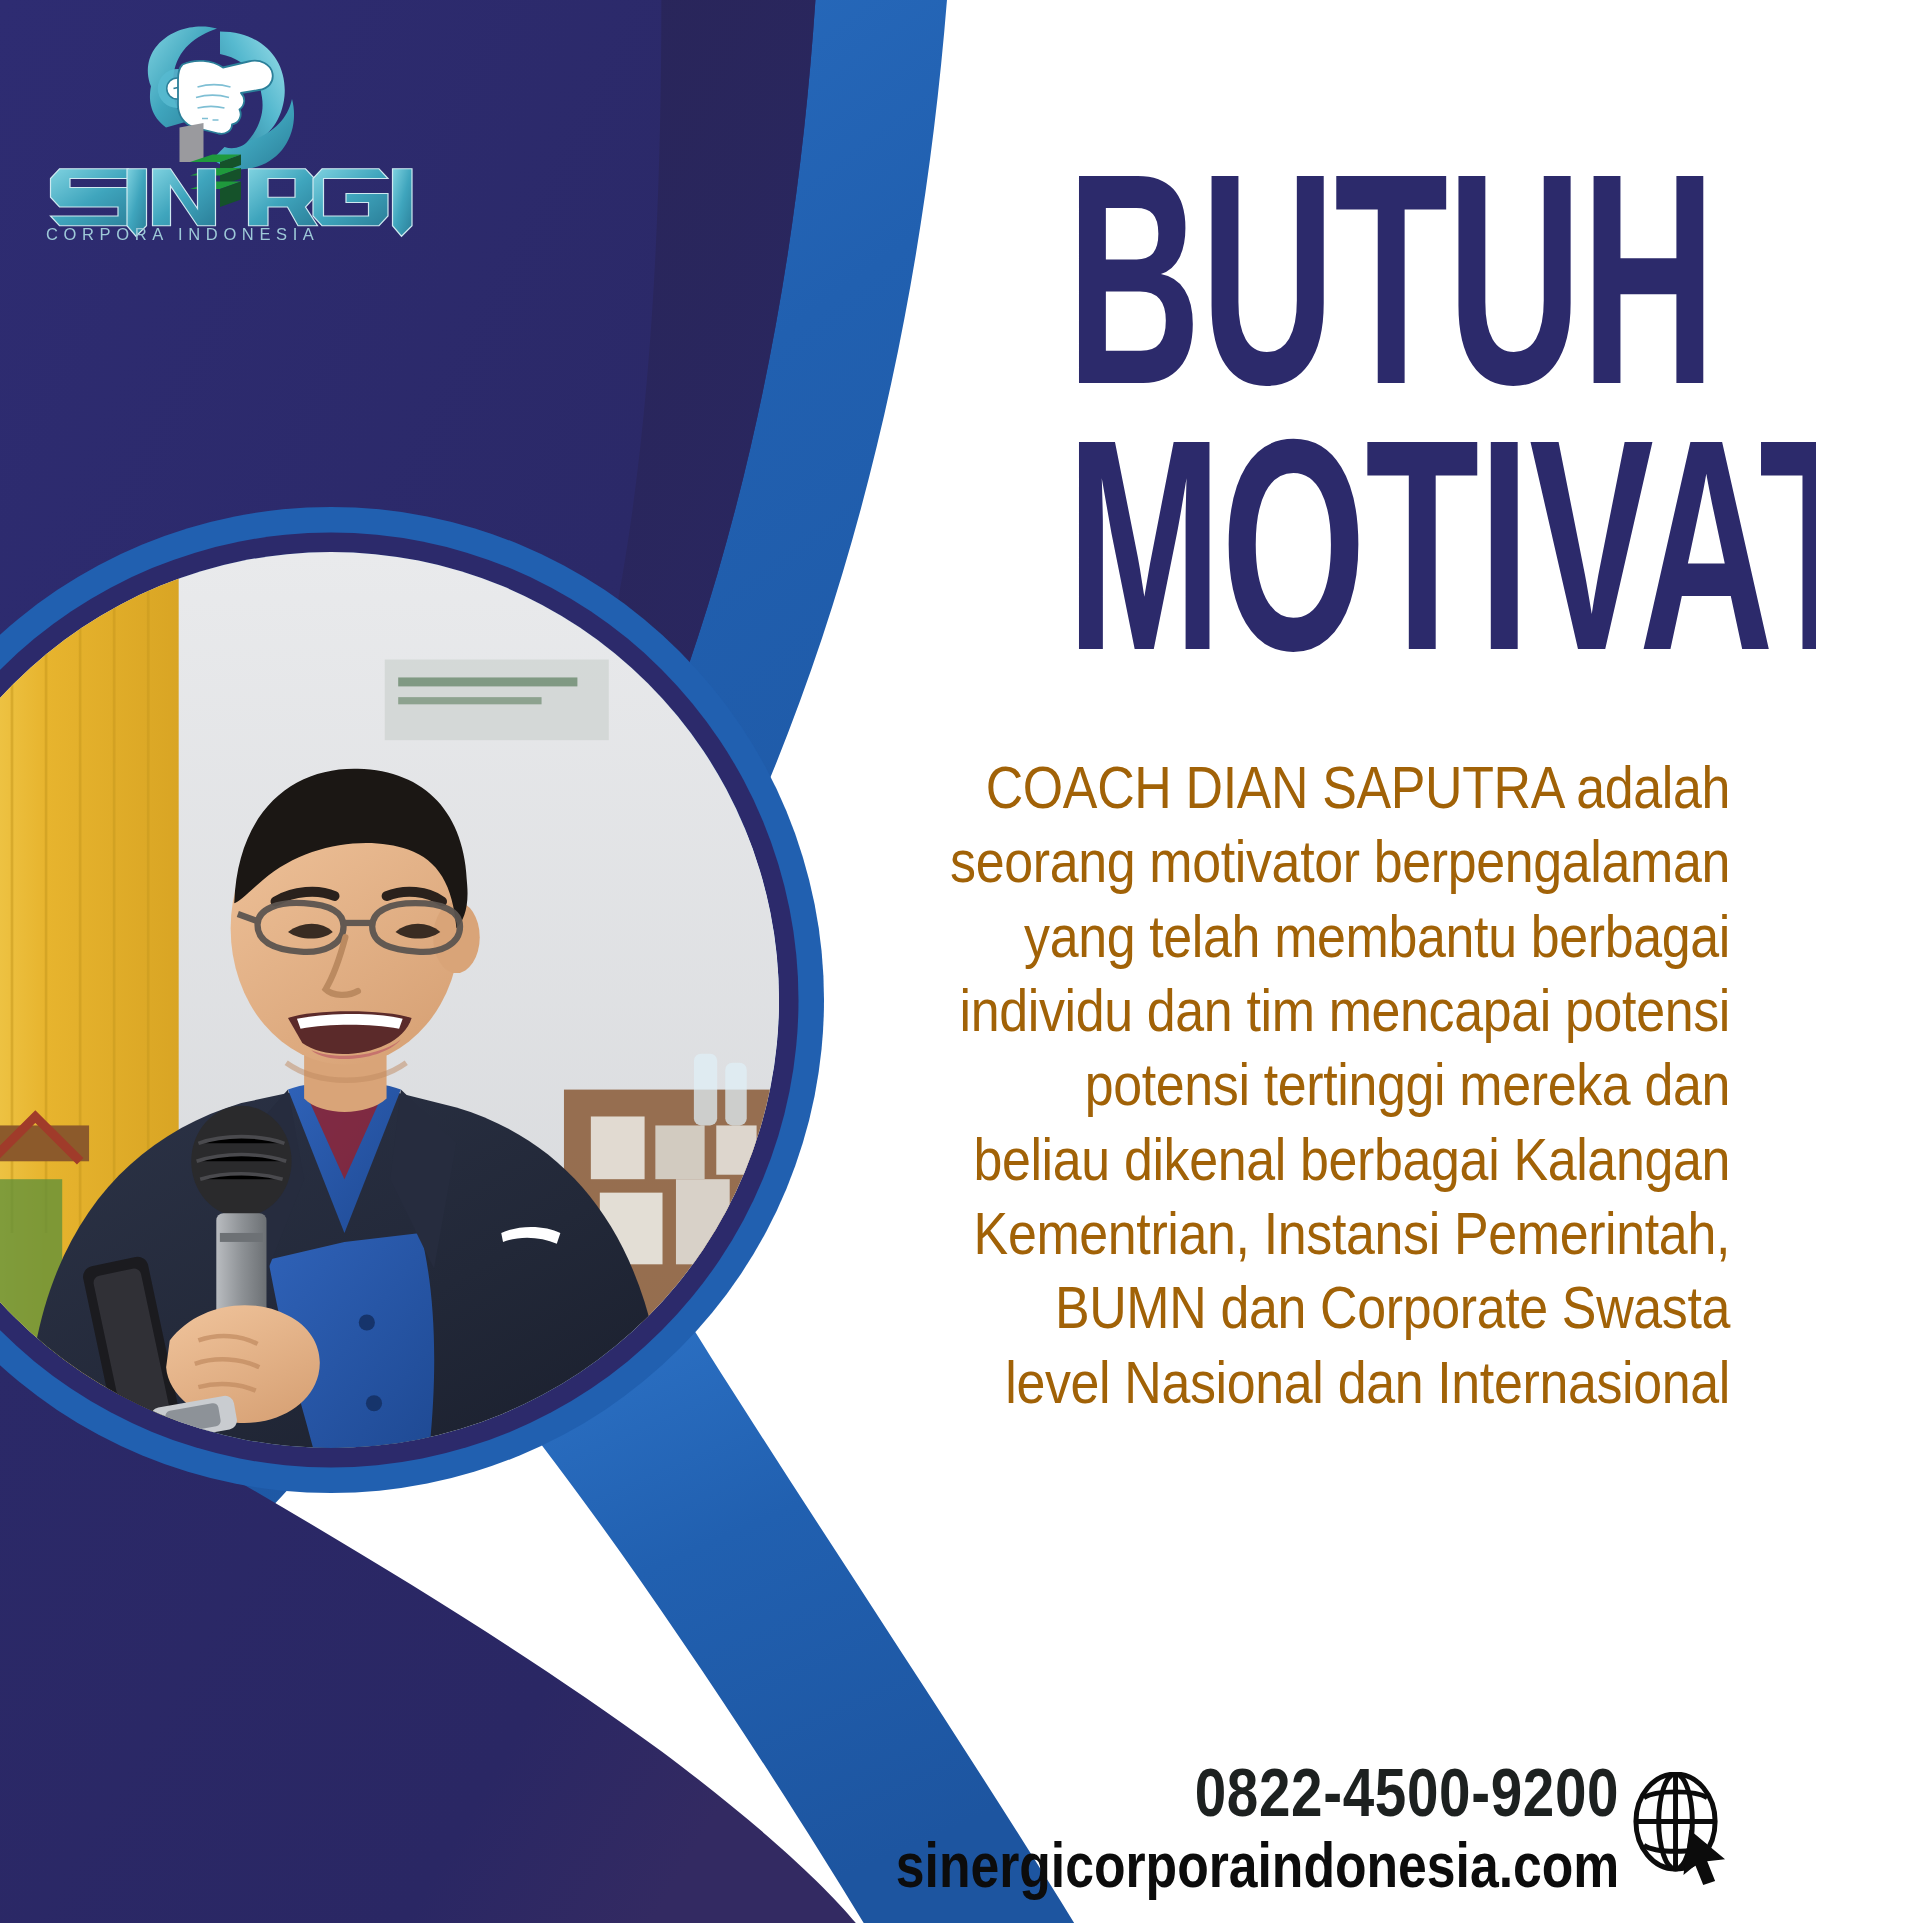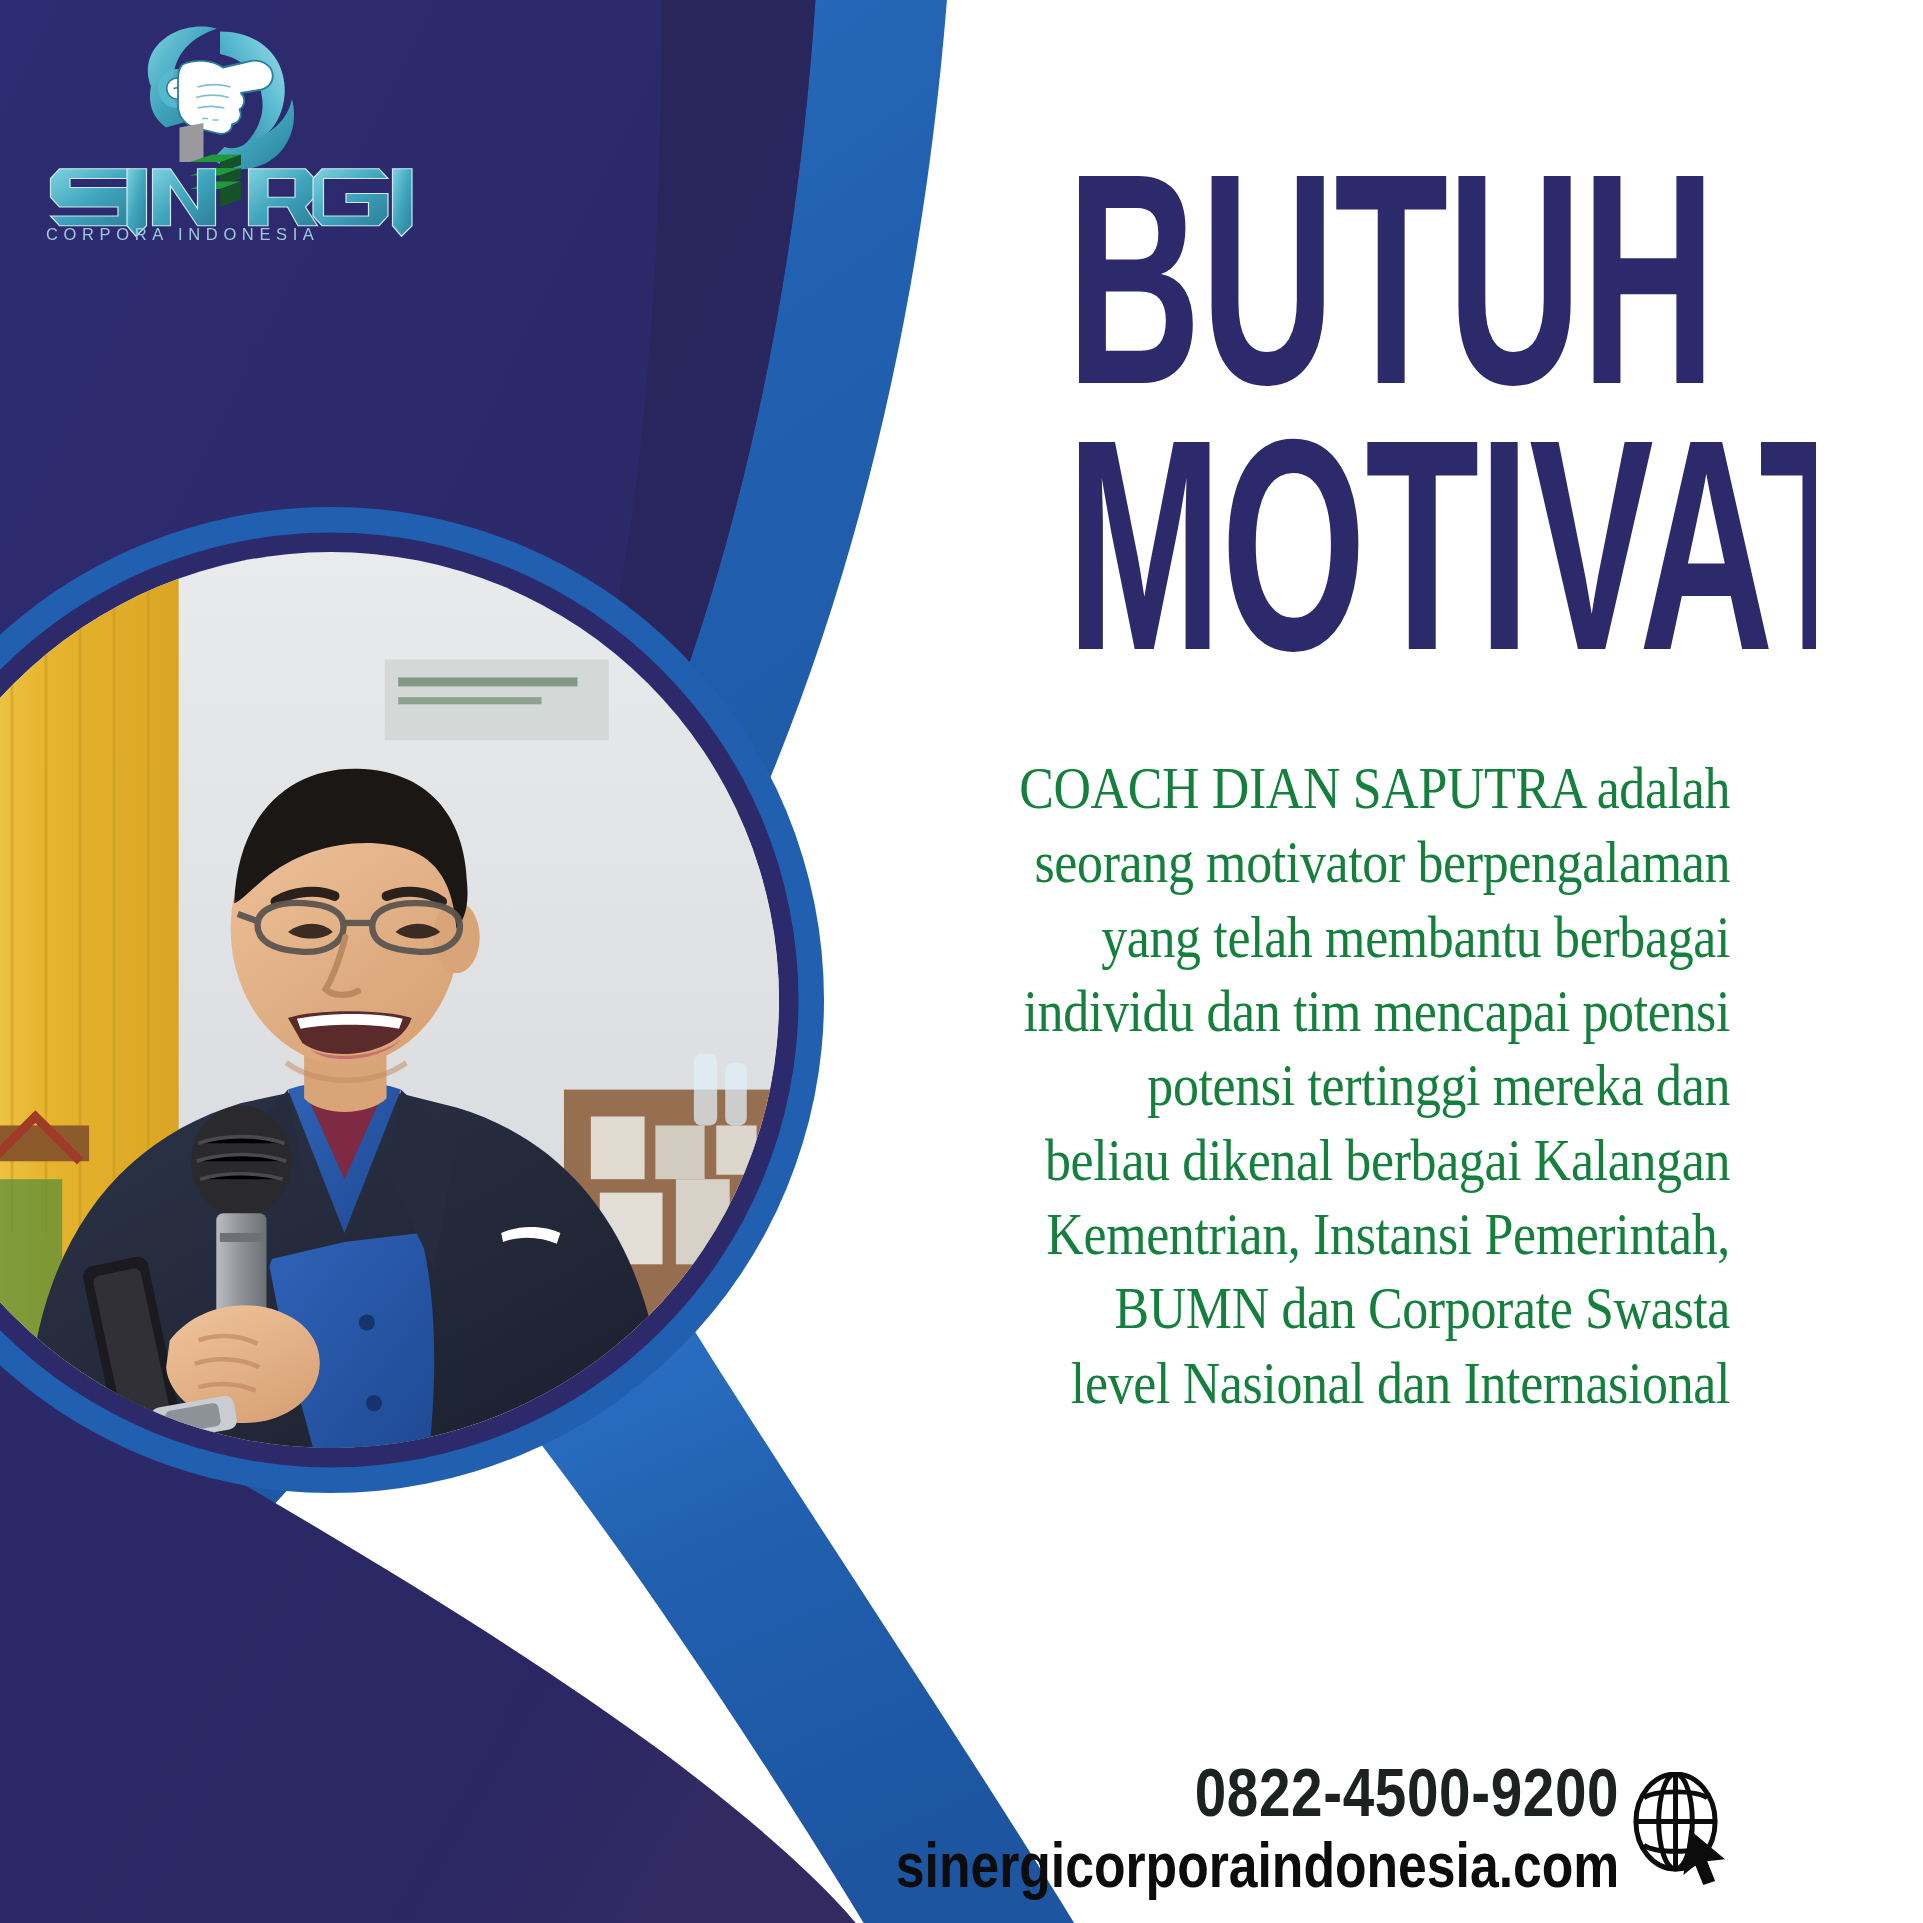--- a/index.html
+++ b/index.html
@@ -58,22 +58,22 @@
   #hl1{font-size:301px;}
   #hl2{font-size:301px;margin-top:7.5px;}
 
   
   #body-copy{
     position:absolute;
     right:86px;top:751px;
     width:969px;
     text-align:right;
     z-index:50;
-    color:#15803d;
-    font-family:Liberation Serif, serif;
+    color:#a16207;
+    font-family:Liberation Sans, sans-serif;
     font-size:59px;
     line-height:1.26;
     letter-spacing:-0.4px;
   }
   #body-copy .bl{display:block;white-space:nowrap;transform:scaleX(0.88);transform-origin:right center;}
 
   
   #name-badge{
     position:absolute;
     left:1186px;top:1557px;

